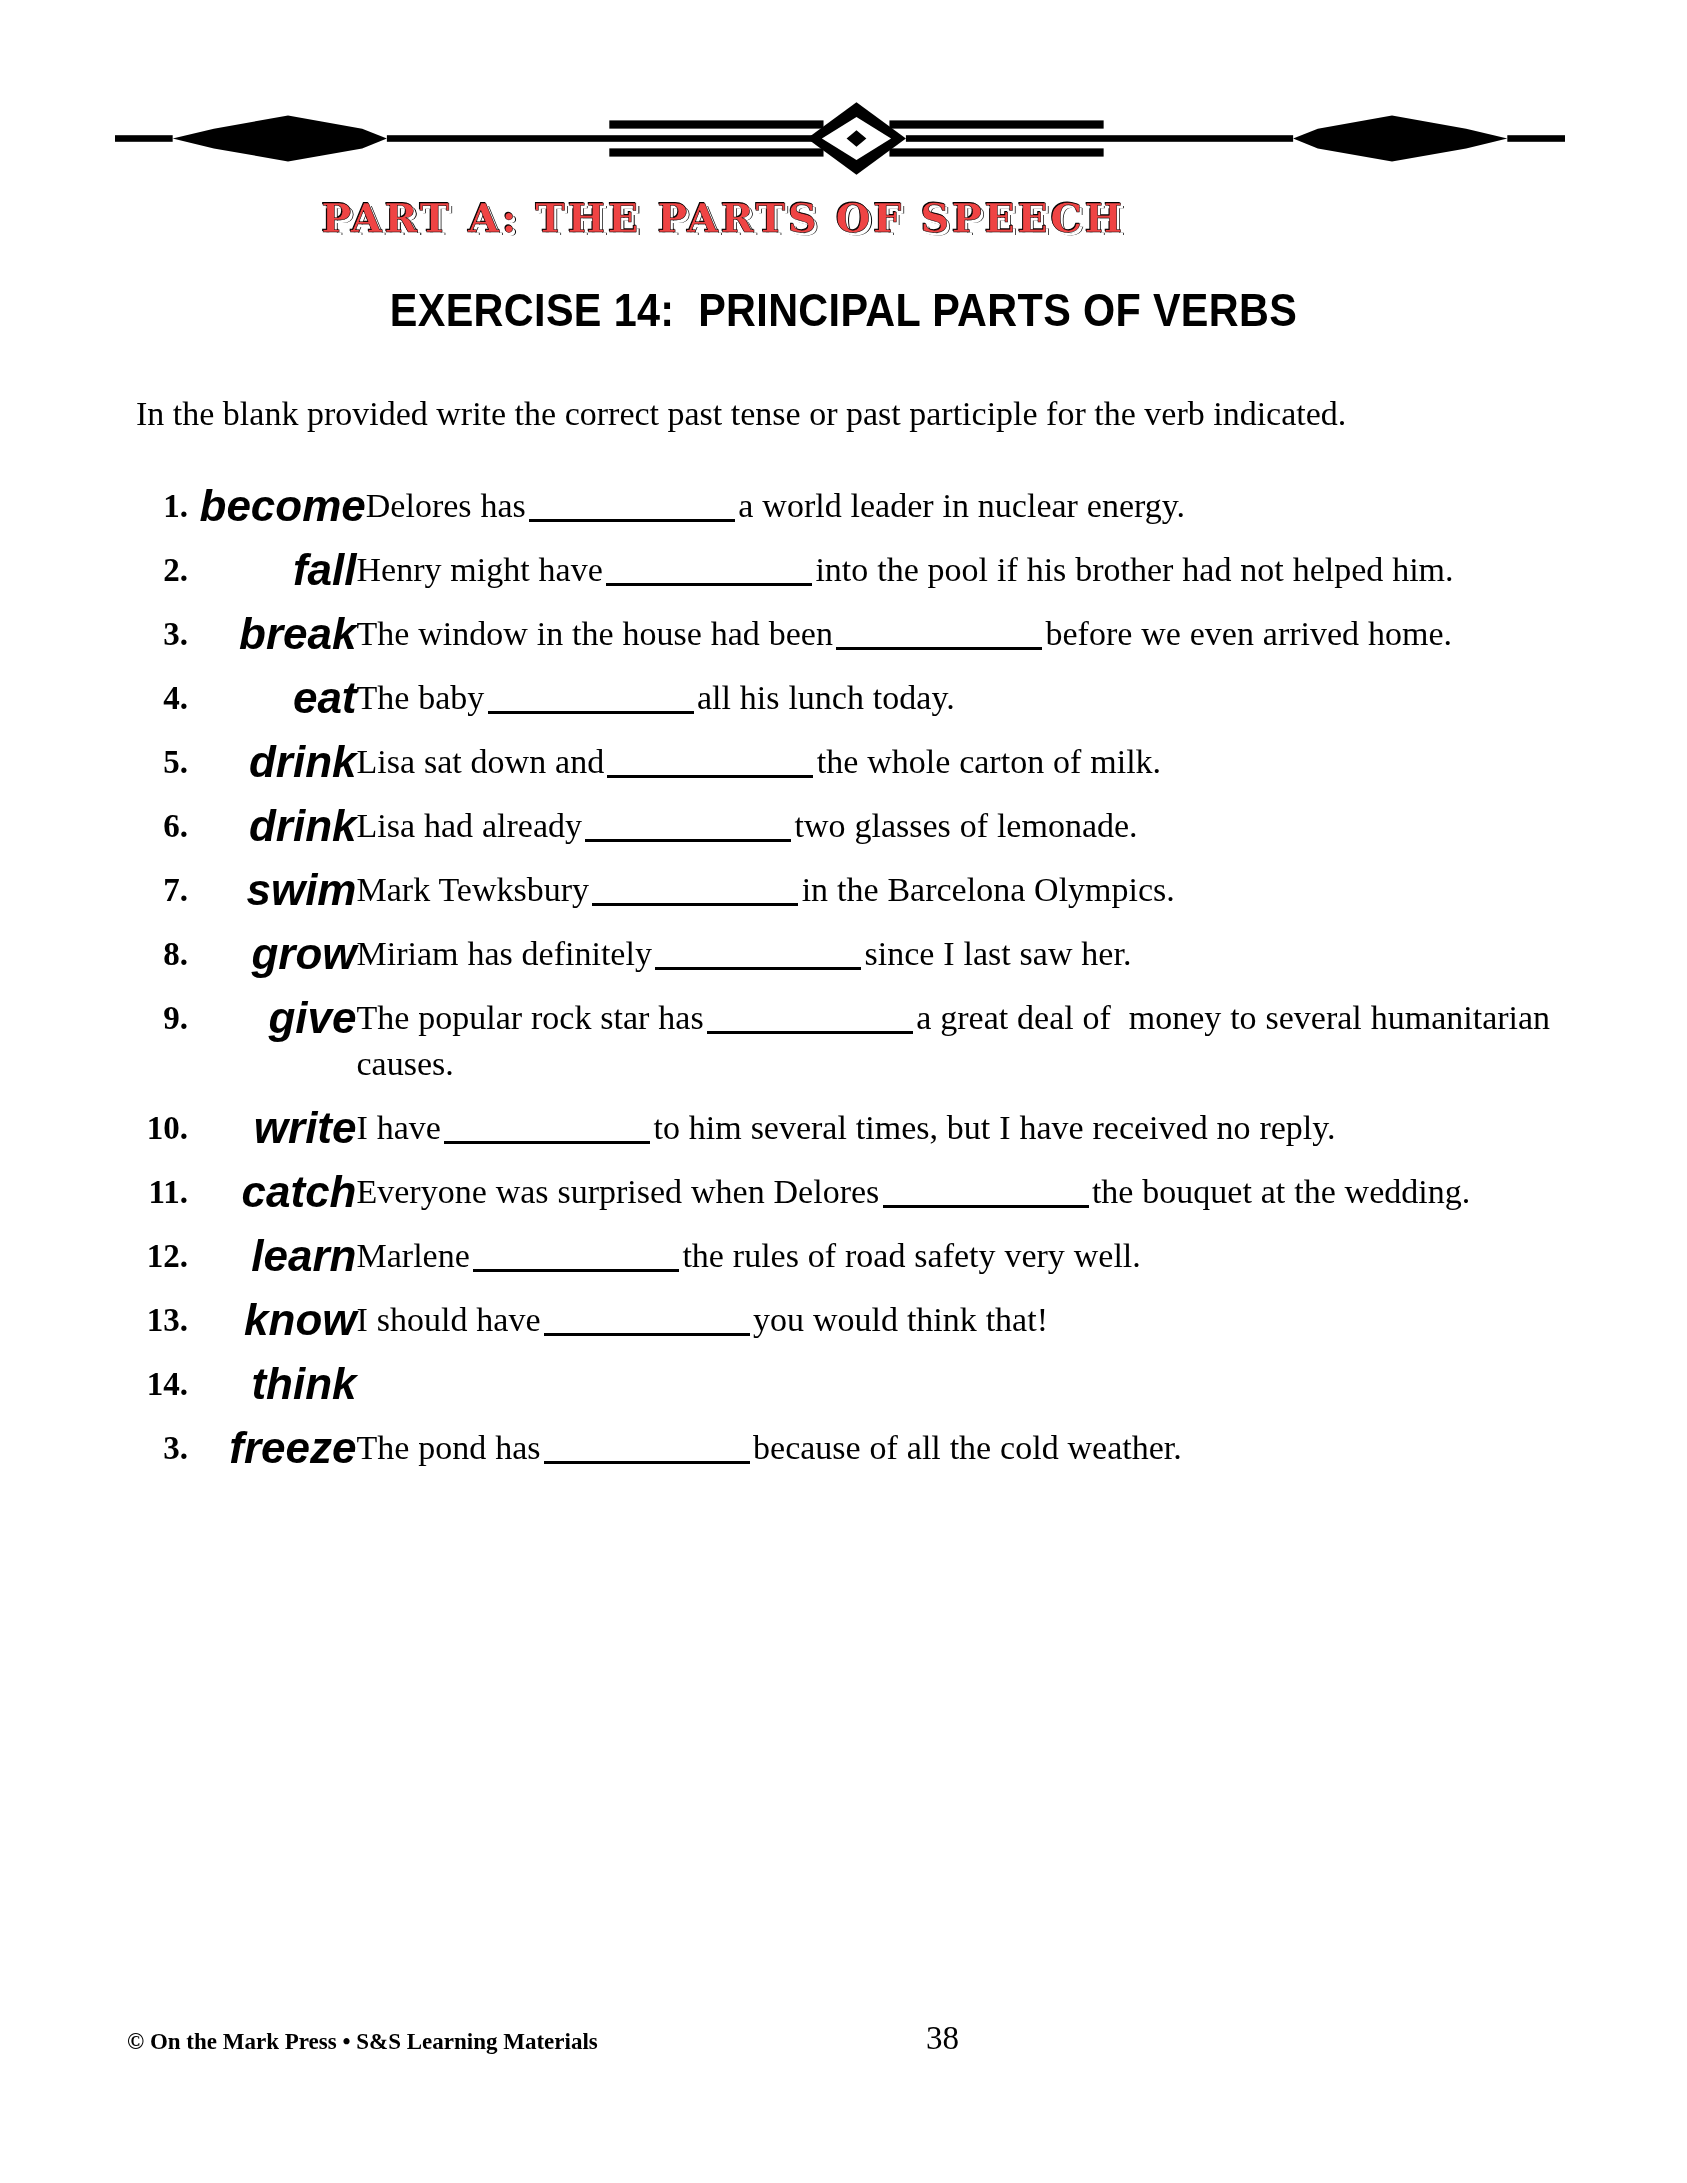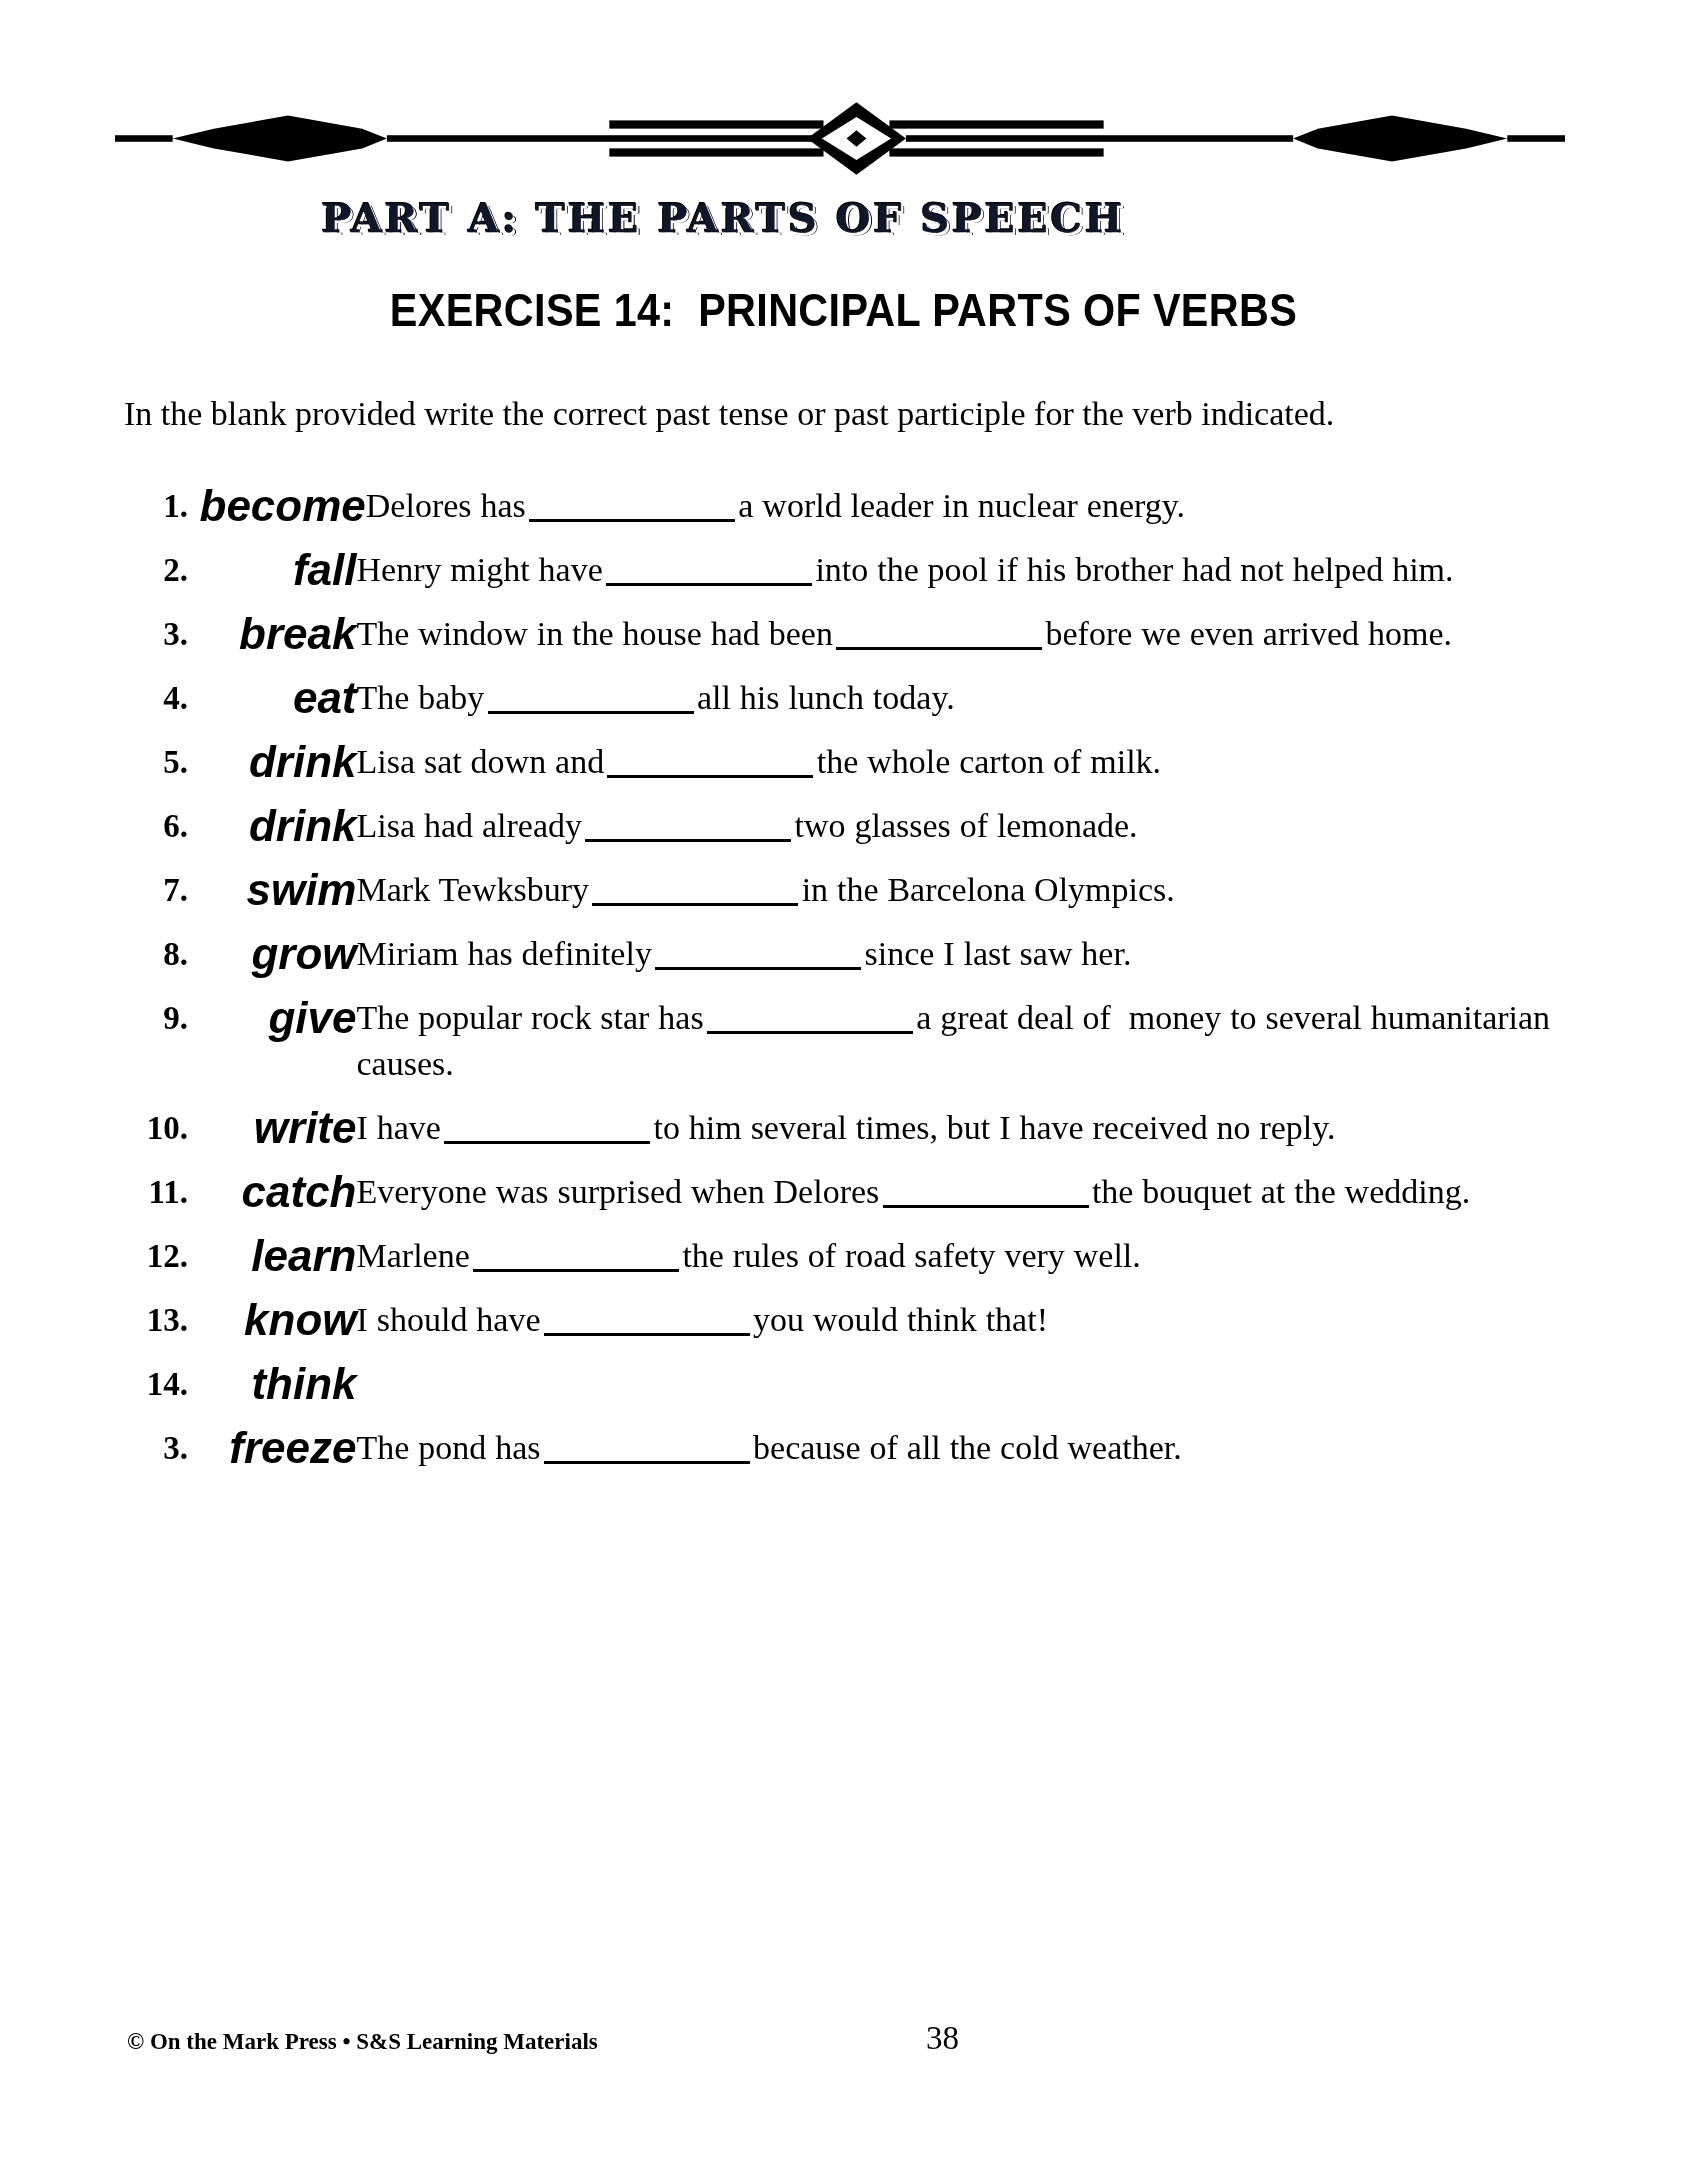--- a/index.html
+++ b/index.html
@@ -37,21 +37,21 @@
   .part-heading {
     position: absolute;
     top: 194px;
     left: 0;
     width: 1446px;
     text-align: center;
     font-family: "DejaVu Serif", serif;
     font-weight: bold;
     font-size: 40px;
     letter-spacing: 2.5px;
-    color: #0f172a;
+    color: #ef4444;
     text-shadow:
        2.5px 2.5px 0 #ffffff,
        3.3px 3.3px 0 #000000,
       -0.8px -0.8px 0 #000000;
     -webkit-text-stroke: 0.5px #000;
   }
 
   
   .exercise-title {
     position: absolute;
@@ -65,21 +65,21 @@
     letter-spacing: 0.4px;
     transform: scaleX(0.88);
     transform-origin: center top;
     white-space: pre;
   }
 
   
   .instructions {
     position: absolute;
     top: 394px;
-    left: 124px;
+    left: 136px;
     width: 1475px;
     font-family: "Liberation Serif", serif;
     font-size: 34px;
     line-height: 1.2;
     white-space: pre;
   }
 
   
   .items {
     position: absolute;

